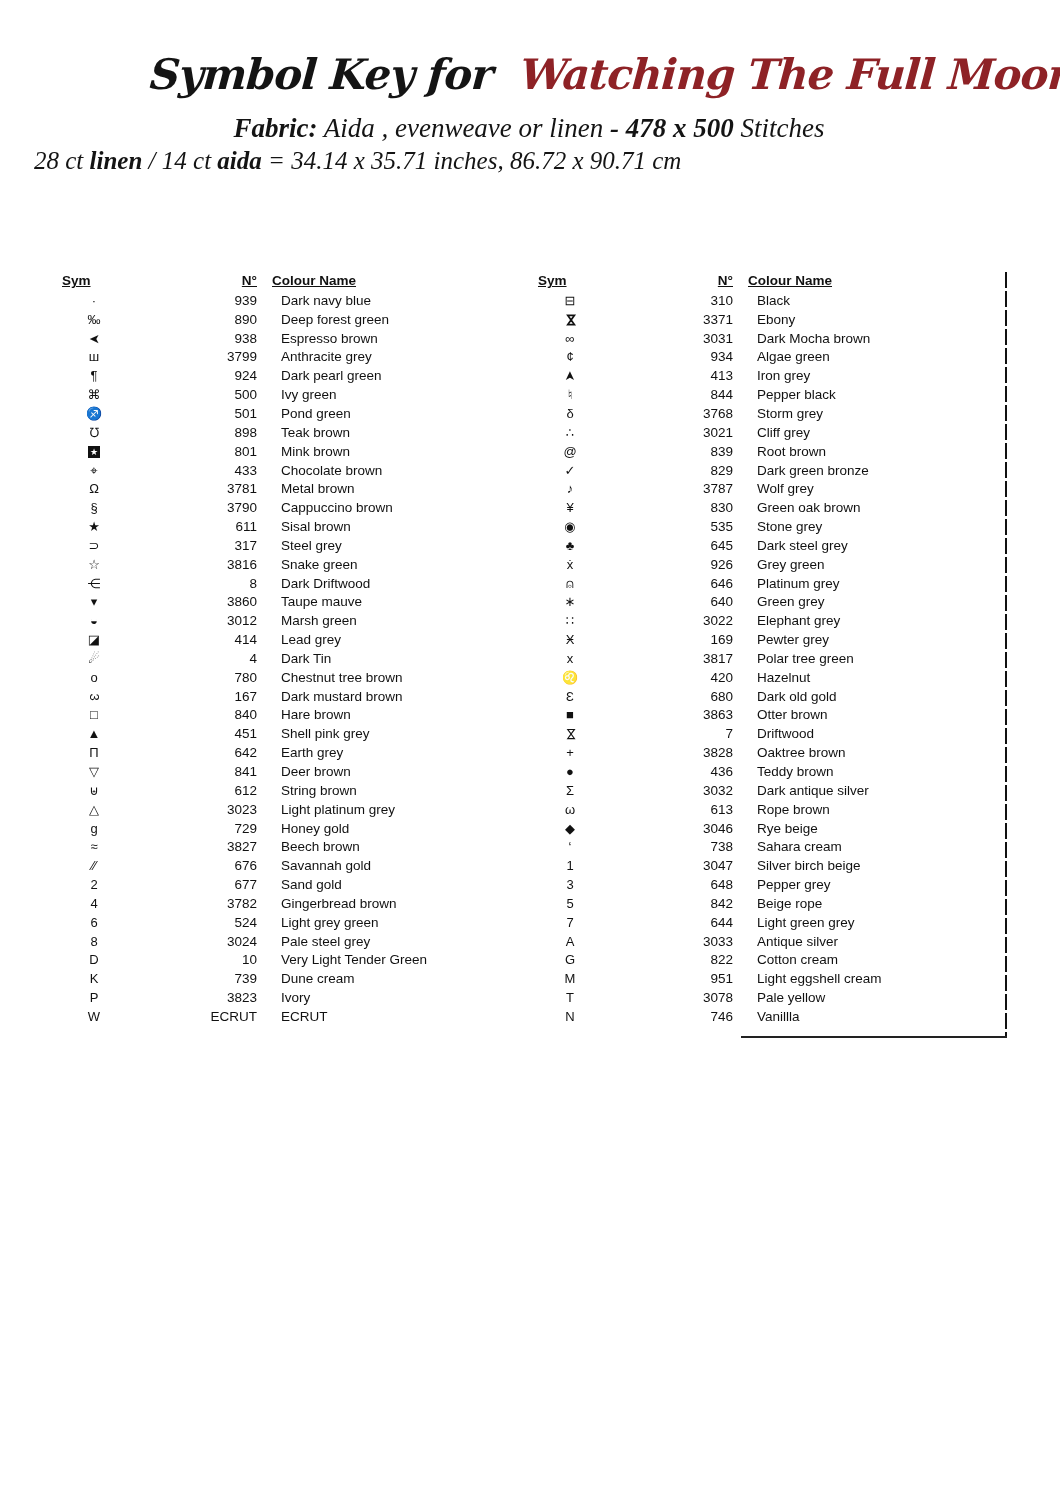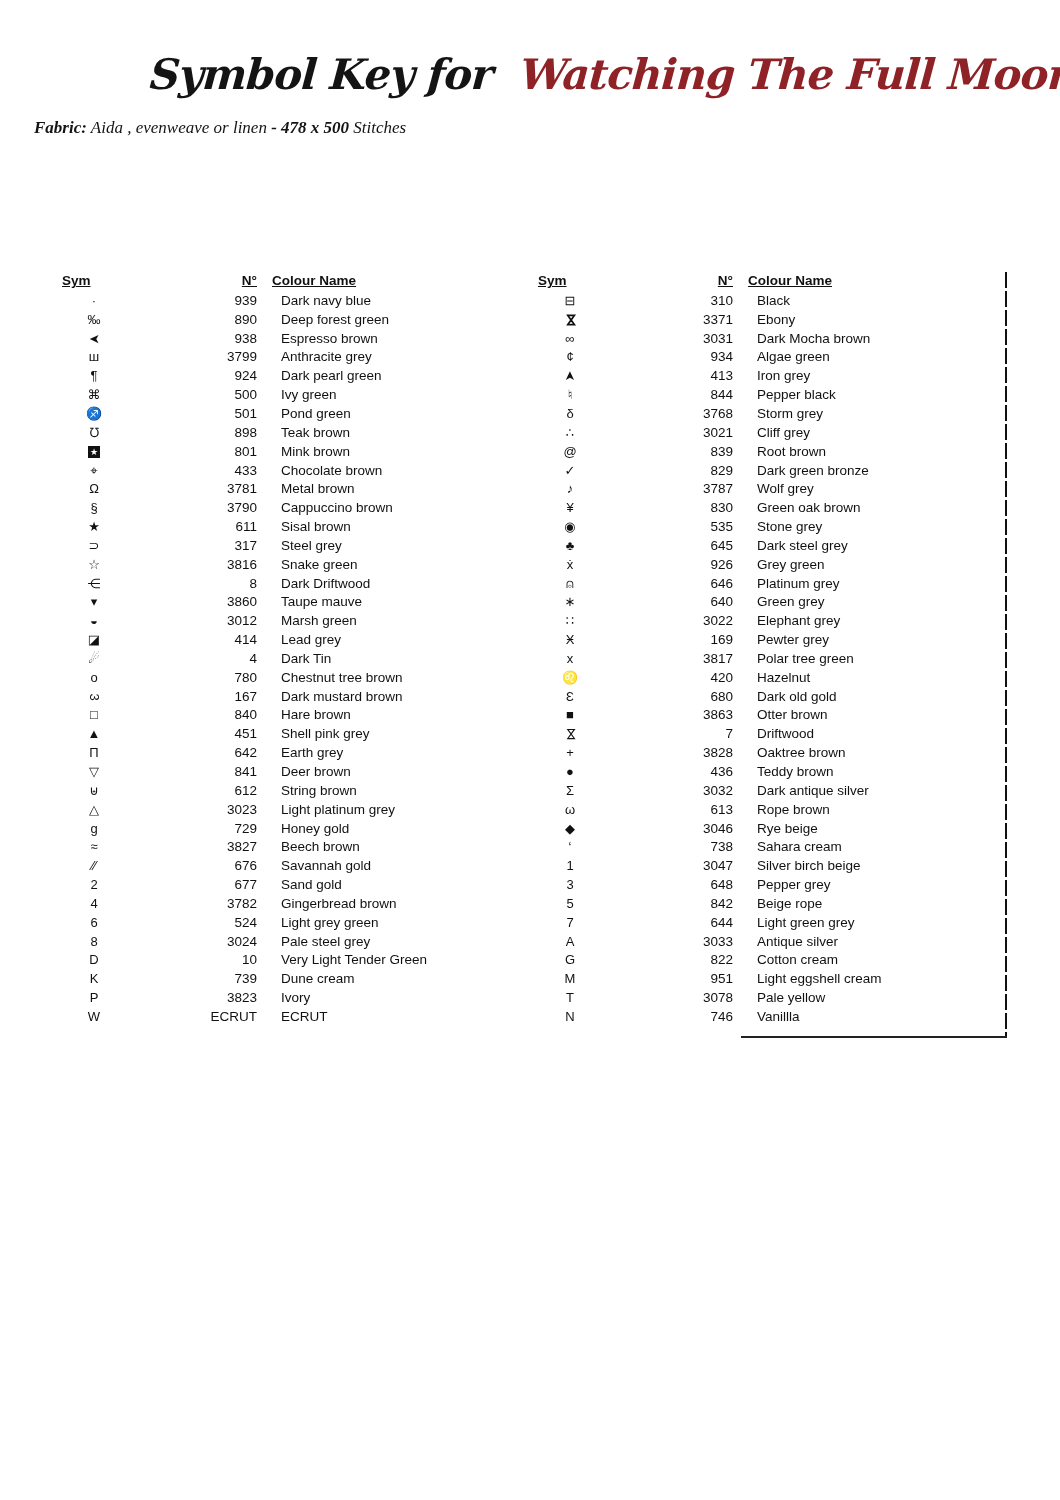--- a/index.html
+++ b/index.html
@@ -16,21 +16,21 @@
     transform:skewX(-4deg);
   }
   .title .t-black{color:#141414;}
   .title .t-red{margin-left:14px;}
   
   .fabric{
     position:absolute;left:34px;top:112px;width:990px;
     font-family:"Liberation Serif",serif;font-style:italic;
     font-size:25px;line-height:32.5px;color:#141414;white-space:nowrap;
   }
-  .fabric .fabric-line:first-child{font-size:17px;}
+  .fabric .fabric-line:first-child{font-size:27px;text-align:center;}
   .fabric b{font-weight:bold;}
   
   .key-col{position:absolute;top:270px;width:470px;font-size:13.5px;}
   .key-col.left{left:62px;}
   .key-col.right{left:538px;}
   .hdr{display:flex;height:21px;align-items:center;font-weight:bold;}
   .hdr span{text-decoration:underline;}
   .h-sym{width:64px;}
   .h-no{width:131px;text-align:right;}
   .h-name{margin-left:15px;}
@@ -53,20 +53,21 @@
 </head>
 <body>
 
 <div class="title">
   <span class="t-black">Symbol Key for</span>
   <span class="t-red" style="color: rgb(142, 34, 38);">Watching The Full Moon (XSr)</span>
 </div>
 
 <div class="fabric">
     <div class="fabric-line"><b>Fabric:</b><span>  Aida , evenweave or  linen </span><b>- 478 x 500</b><span> Stitches</span></div>
+    <div class="fabric-line"><span>28 ct </span><b>linen</b><span> / 14 ct </span><b>aida</b><span> = 34.14 x 35.71 inches, 86.72 x 90.71 cm</span></div>
   </div>
 
 <div class="key-col left">
   <div class="hdr">
     <span class="h-sym">Sym</span>
     <span class="h-no">N°</span>
     <span class="h-name">Colour Name</span>
   </div>
   <div class="rows">
   <div class="row">

